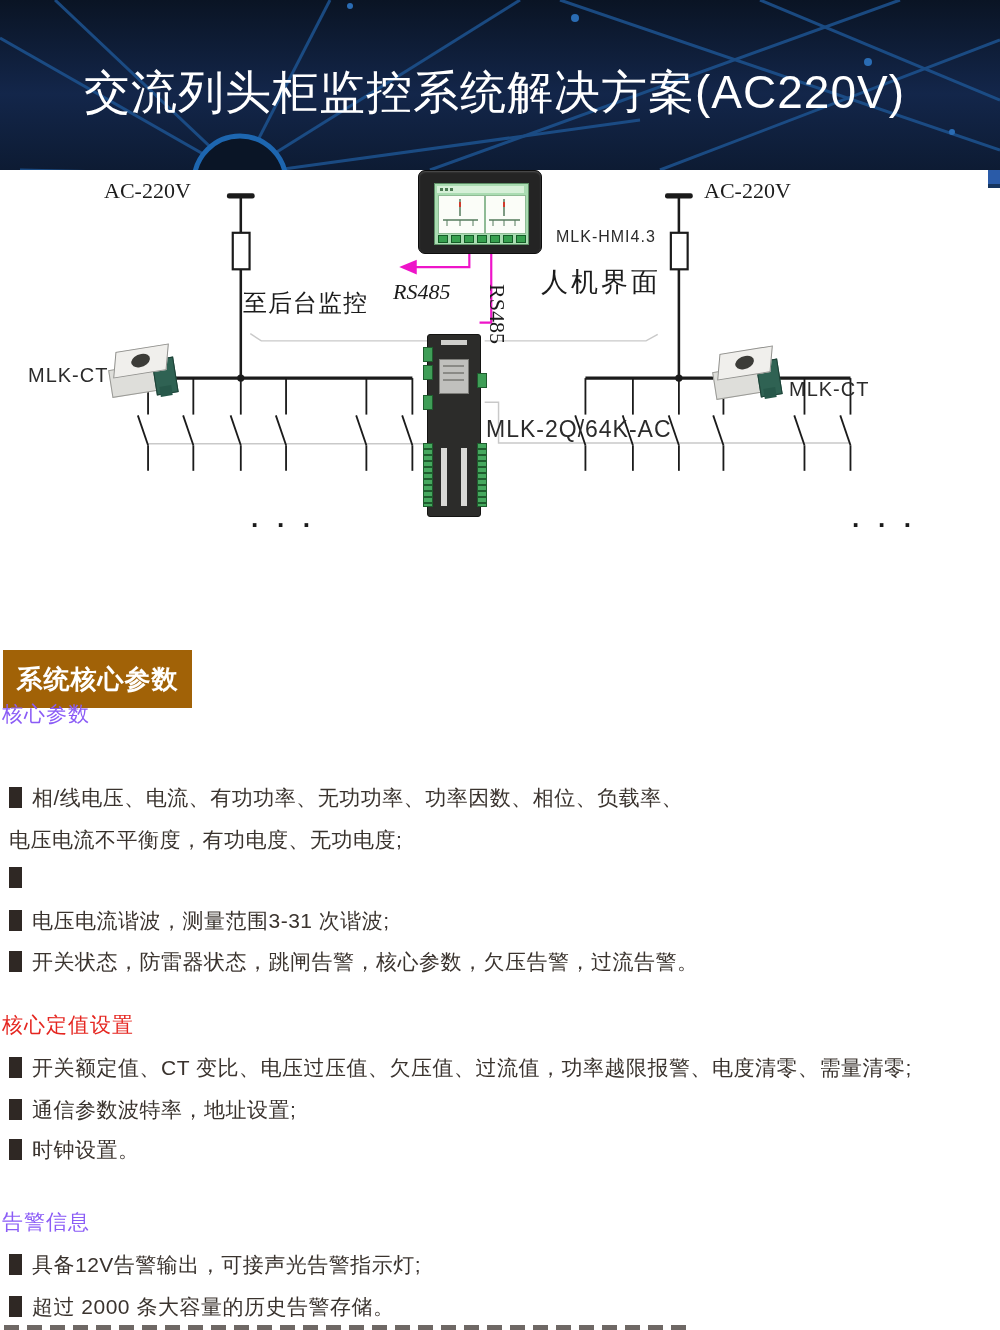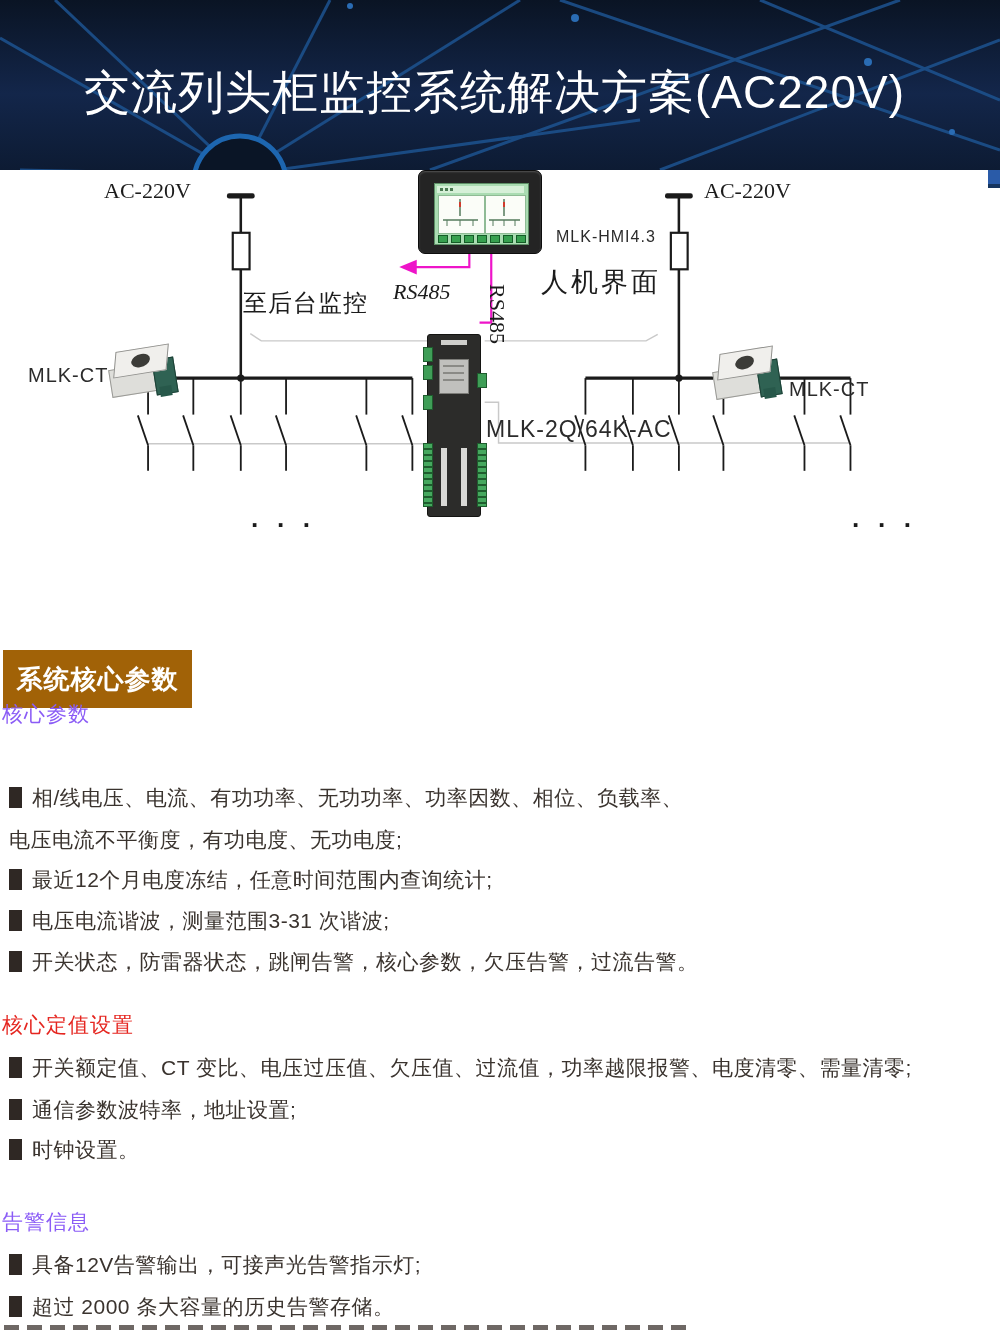--- a/index.html
+++ b/index.html
@@ -263,21 +263,21 @@
     <div class="dg-label lbl-ellipsis" style="left:852px;top:340px;">· · ·</div>
   </div>
 
   <div id="banner" style="background: #a16207;">
     <span style="color: rgb(255, 255, 255);">系统核心参数</span>
   </div>
   <div id="sections-layer">
       <div class="sec-heading" style="top: 700px; color: #8b5cf6;">核心参数</div>
       <div class="sec-line" style="top: 784px; color: rgb(58, 51, 46);"><span class="bullet"></span><span>相/线电压、电流、有功功率、无功功率、功率因数、相位、负载率、</span></div>
       <div class="sec-line" style="top: 826px; color: rgb(58, 51, 46);"><span>电压电流不平衡度，有功电度、无功电度;</span></div>
-      <div class="sec-line" style="top: 866px; color: rgb(58, 51, 46);"><span class="bullet"></span><span>最近12个月电度冻结，任意时间范围内查询统计;</span></div>
+      <div class="sec-line" style="top: 866px; color: rgb(58, 51, 46);"><span class="bullet"></span></div>
       <div class="sec-line" style="top: 907px; color: rgb(58, 51, 46);"><span class="bullet"></span><span>电压电流谐波，测量范围3-31 次谐波;</span></div>
       <div class="sec-line" style="top: 948px; color: rgb(58, 51, 46);"><span class="bullet"></span><span>开关状态，防雷器状态，跳闸告警，核心参数，欠压告警，过流告警。</span></div>
       <div class="sec-heading" style="top: 1011px; color: rgb(229, 38, 32);">核心定值设置</div>
       <div class="sec-line" style="top: 1054px; color: rgb(58, 51, 46);"><span class="bullet"></span><span>开关额定值、CT 变比、电压过压值、欠压值、过流值，功率越限报警、电度清零、需量清零;</span></div>
       <div class="sec-line" style="top: 1096px; color: rgb(58, 51, 46);"><span class="bullet"></span><span>通信参数波特率，地址设置;</span></div>
       <div class="sec-line" style="top: 1136px; color: rgb(58, 51, 46);"><span class="bullet"></span><span>时钟设置。</span></div>
       <div class="sec-heading" style="top: 1208px; color: #8b5cf6;">告警信息</div>
       <div class="sec-line" style="top: 1251px; color: rgb(58, 51, 46);"><span class="bullet"></span><span>具备12V告警输出，可接声光告警指示灯;</span></div>
       <div class="sec-line" style="top: 1293px; color: rgb(58, 51, 46);"><span class="bullet"></span><span>超过 2000 条大容量的历史告警存储。</span></div>
     </div>

